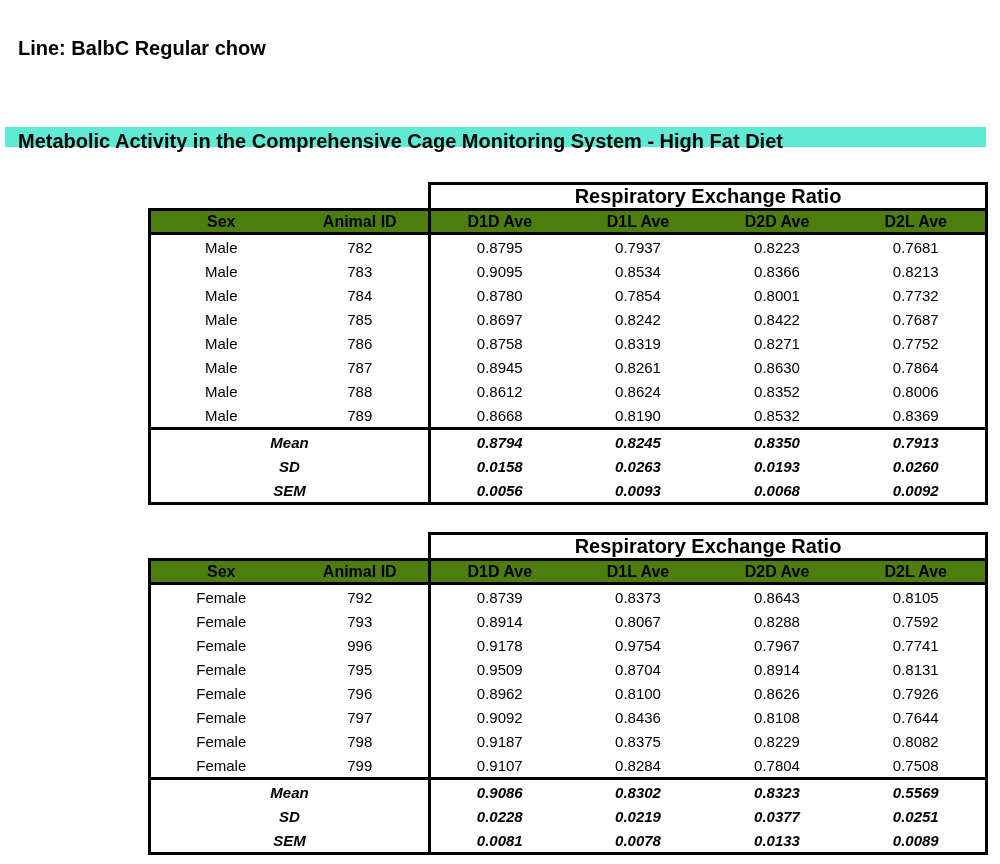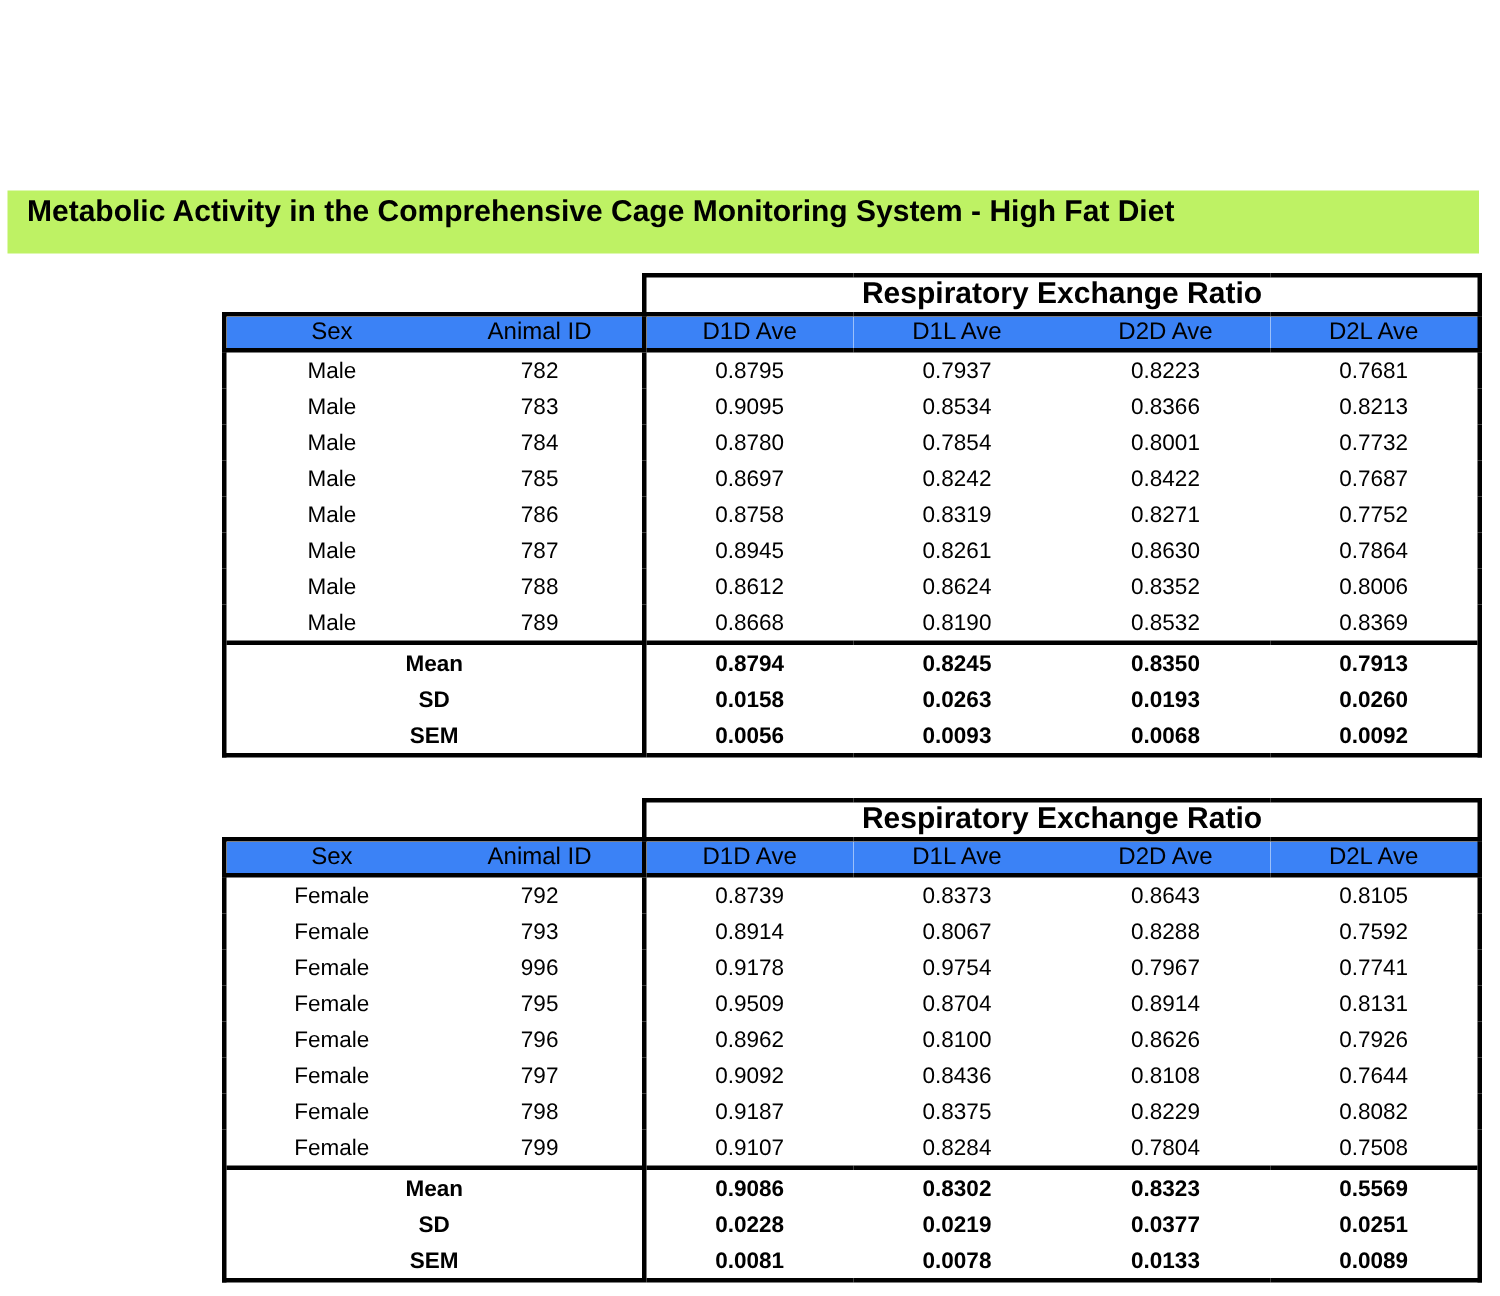--- a/index.html
+++ b/index.html
@@ -6,54 +6,55 @@
   body{
     width:1000px;height:864px;position:relative;background:#ffffff;
     font-family:"Liberation Sans","DejaVu Sans",sans-serif;color:#000;
     overflow:hidden;
   }
   .info-block{
     position:absolute;left:18px;top:34px;
     font-size:20px;font-weight:bold;line-height:28px;white-space:nowrap;
   }
   .title-bar{
-    position:absolute;left:5px;top:127px;width:981px;height:42px;
-    background:#bef264;
+    position:absolute;left:5px;top:127px;width:981px;height:20px;
+    background:#5eead4;
     font-size:20px;font-weight:bold;line-height:29px;
     padding-left:13px;box-sizing:border-box;white-space:nowrap;
   }
   .data-table{
     position:absolute;left:148px;
     border-collapse:collapse;table-layout:fixed;width:837px;
   }
   .table-male{top:182px;}
   .table-female{top:532px;}
   .data-table td{
     font-size:15px;text-align:center;vertical-align:middle;
     height:24px;padding:0;white-space:nowrap;overflow:hidden;
   }
   td.blank{border:none;background:transparent;}
   td.rer{
     border:3px solid #000;font-weight:bold;height:23px;font-size:20px;
   }
   tr.head-row td{
-    background:#3b82f6;font-weight:normal;font-size:16px;height:21px;
+    background:#4d7c0f;font-weight:bold;font-size:16px;height:21px;
     border-top:3px solid #000;border-bottom:3px solid #000;
   }
   td.b-left{border-left:3px solid #000;}
   td.b-right{border-right:3px solid #000;}
   td.sep{border-left:3px solid #000;}
-  tr.summary-row td{font-weight:bold;}
+  tr.summary-row td{font-weight:bold;font-style:italic;}
   tr.s-top td{border-top:3px solid #000;}
   tr.s-bottom td{border-bottom:3px solid #000;}
 </style>
 </head>
 <body>
 
 <div class="info-block">
+  <div>Line: BalbC Regular chow</div>
 </div>
 
 <div class="title-bar">Metabolic Activity in the Comprehensive Cage Monitoring System - High Fat Diet</div>
 
 <table class="data-table table-male">
   <colgroup>
     <col style="width:142px">
       <col style="width:138px">
     <col style="width:139px">
       <col style="width:139px">

